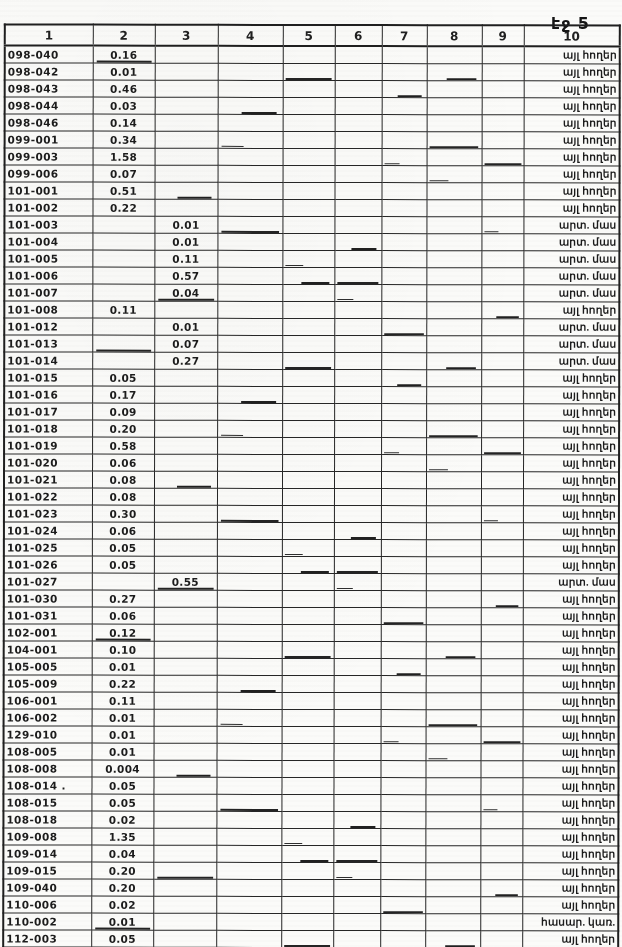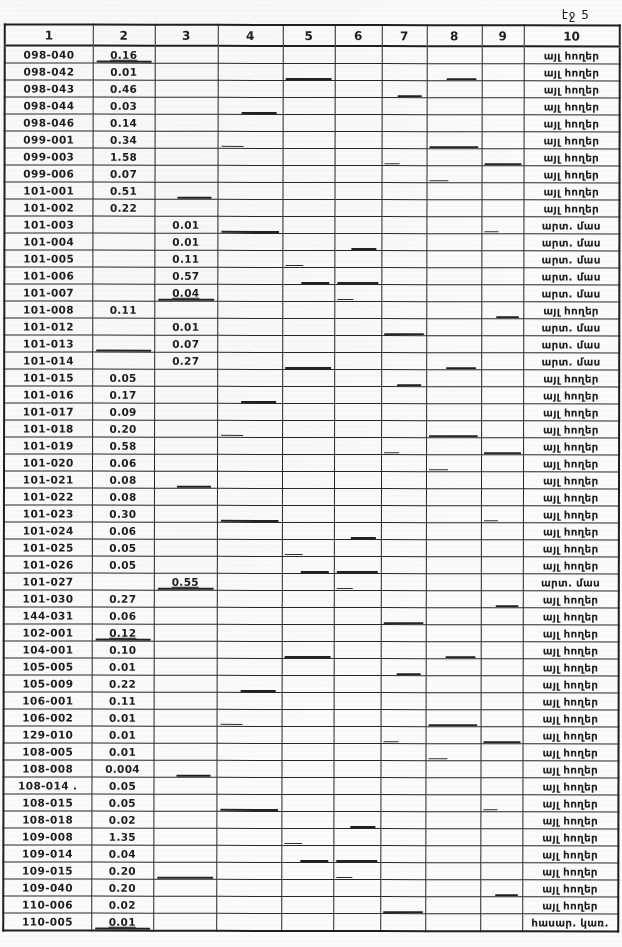--- a/index.html
+++ b/index.html
@@ -10,22 +10,22 @@
     color:#1b1b1b;
   }
   
   body::before{
     content:"";position:absolute;inset:0;pointer-events:none;
     background:
       repeating-linear-gradient(0deg, rgba(0,0,0,0.012) 0 2px, transparent 2px 5px),
       radial-gradient(ellipse at 30% 20%, rgba(0,0,0,0.015), transparent 60%);
   }
   .page-label{
-    position:absolute;top:8px;right:32px;
-    font-size:12px;font-weight:400;letter-spacing:1px;color:#151515;
+    position:absolute;top:14px;right:32px;
+    font-size:16px;font-weight:700;letter-spacing:1px;color:#151515;
   }
   table.sheet{
     position:absolute;left:3px;top:24px;
     width:615px;table-layout:fixed;border-collapse:collapse;
     transform:rotate(0.1deg);
   }
   col.c1{width:88px;} col.c2{width:62px;} col.c3{width:63px;}
   col.c4{width:65px;} col.c5{width:52px;} col.c6{width:47px;}
   col.c7{width:45px;} col.c8{width:55px;} col.c9{width:42px;}
   col.c10{width:96px;}
@@ -36,30 +36,30 @@
   table.sheet th{
     height:19px;font-size:12px;font-weight:700;color:#202020;
     text-align:center;vertical-align:middle;padding:0;
     border-bottom:2px solid #1f1f1f;
   }
   table.sheet td{
     height:16px;font-size:10.5px;font-weight:700;line-height:1;
     padding:0 2px;vertical-align:middle;white-space:nowrap;overflow:hidden;
     color:#1c1c1c;
   }
-  td.code{text-align:center;padding-left:4px;letter-spacing:0.4px;}
+  td.code{text-align:left;padding-left:4px;letter-spacing:0.4px;}
   td.val{text-align:center;letter-spacing:0.3px;}
-  td.land{text-align:center;padding-left:3px;font-size:10px;letter-spacing:0.2px;}
+  td.land{text-align:right;padding-left:3px;font-size:10px;letter-spacing:0.2px;font-family:Liberation Serif, serif;}
   
   td.sm1{background-image:linear-gradient(#202020,#202020);background-repeat:no-repeat;
          background-size:55% 2px;background-position:80% 100%;}
   td.sm2{background-image:linear-gradient(#2e2e2e,#2e2e2e);background-repeat:no-repeat;
          background-size:35% 1px;background-position:8% 96%;}
   td.sm3{background-image:linear-gradient(#242424,#242424);background-repeat:no-repeat;
-         background-size:90% 2px;background-position:50% 100%;text-decoration:underline;}
+         background-size:90% 2px;background-position:50% 100%;}
 </style>
 </head>
 <body>
 
 <div class="page-label">էջ 5</div>
 
 <table class="sheet">
   <colgroup>
     <col class="c1">
       <col class="c2">
@@ -477,21 +477,21 @@
         <td class="val"></td>
         <td></td>
         <td></td>
         <td></td>
         <td></td>
         <td></td>
         <td class="sm1"></td>
         <td class="land">այլ հողեր</td>
       </tr>
       <tr>
-        <td class="code">144-031</td>
+        <td class="code">101-031</td>
         <td class="val">0.06</td>
         <td class="val"></td>
         <td></td>
         <td></td>
         <td></td>
         <td class="sm3"></td>
         <td></td>
         <td></td>
         <td class="land">այլ հողեր</td>
       </tr>
@@ -693,25 +693,37 @@
         <td class="val"></td>
         <td></td>
         <td></td>
         <td></td>
         <td class="sm3"></td>
         <td></td>
         <td></td>
         <td class="land">այլ հողեր</td>
       </tr>
       <tr>
-        <td class="code">110-005</td>
+        <td class="code">110-002</td>
         <td class="val sm3">0.01</td>
         <td class="val"></td>
         <td></td>
         <td></td>
         <td></td>
         <td></td>
         <td></td>
         <td></td>
         <td class="land">հասար. կառ.</td>
+      </tr>
+      <tr>
+        <td class="code">112-003</td>
+        <td class="val">0.05</td>
+        <td class="val"></td>
+        <td></td>
+        <td class="sm3"></td>
+        <td></td>
+        <td></td>
+        <td class="sm1"></td>
+        <td></td>
+        <td class="land">այլ հողեր</td>
       </tr>
     </tbody>
 </table>
 
 </body></html>

